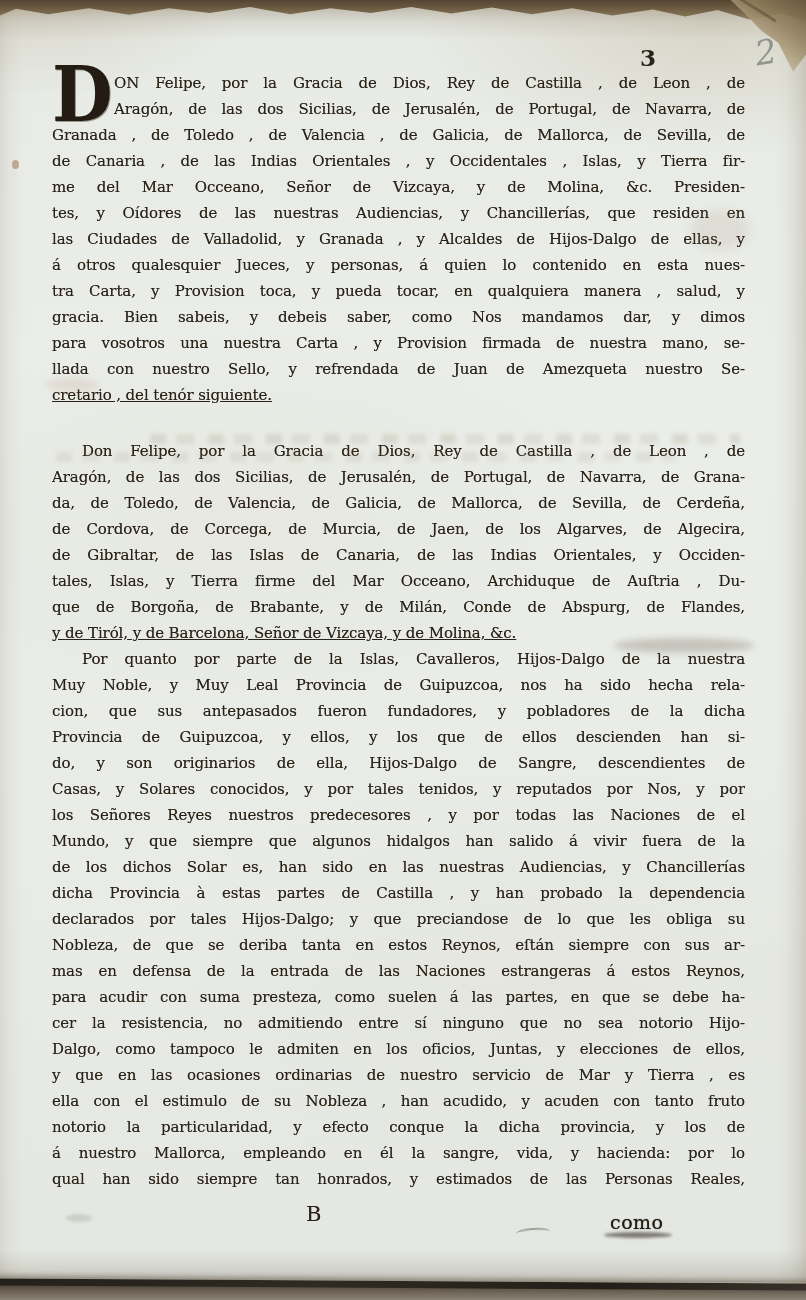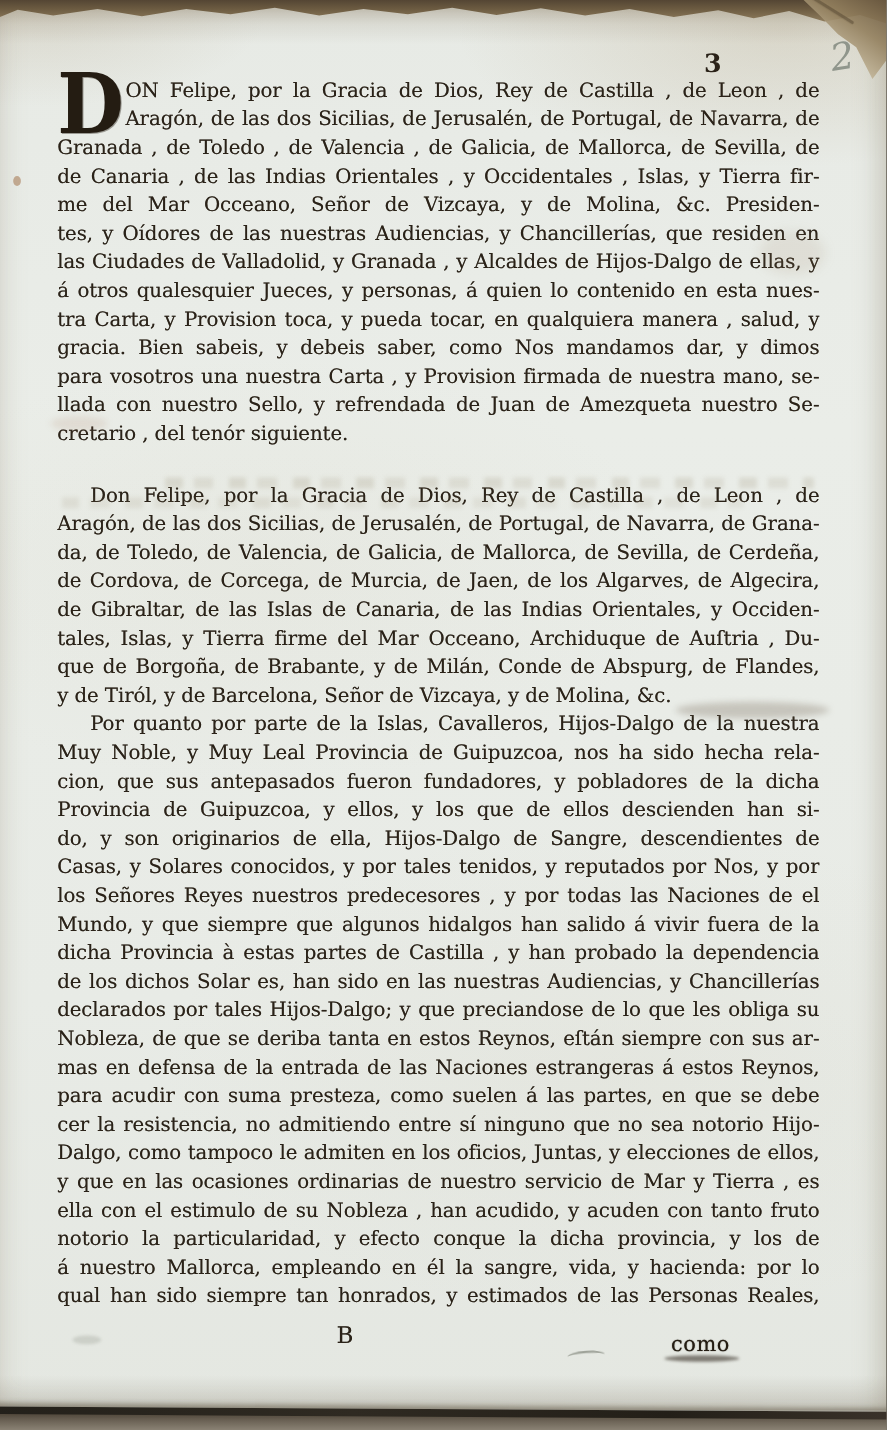--- a/index.html
+++ b/index.html
@@ -39,26 +39,26 @@
     background:linear-gradient(90deg,#23201a,#2f2a22 40%,#231f18 75%,#3a322a);
     transform:rotate(0.35deg);border-radius:4px;box-shadow:0 -3px 5px rgba(90,80,62,.5);}
   .bottom-grad{position:absolute;left:0;top:1250px;width:806px;height:32px;
     background:linear-gradient(180deg,transparent,rgba(110,98,78,.22));}
   
   .textblock{position:absolute;left:52px;top:70px;width:693px;color:#2a2218;}
   .paragraph{position:relative;margin:0;}
   .paragraph.has-dropcap{margin-bottom:30px;}
   .line{
     height:26px;line-height:26px;overflow:hidden;
-    font-size:18px;letter-spacing:-0.1px;
+    font-size:15px;letter-spacing:-0.1px;
     text-align:justify;text-align-last:justify;text-justify:inter-word;
     text-shadow:0 0 .6px rgba(42,34,24,.55);
     white-space:normal;
   }
-  .line.last{text-align-last:left;}
+  .line.last{text-align-last:left;text-decoration:underline;}
   .line.dc-indent{padding-left:62px;}
   .line.first-indent{text-indent:30px;}
   .dropcap{
     position:absolute;left:0;top:-4px;width:56px;
     font-size:76px;line-height:58px;font-weight:700;color:#241c12;
     text-shadow:1px 1px 0 rgba(36,28,18,.4);
     transform:scaleX(.92);transform-origin:left top;
   }
   
   .pagenum-print{position:absolute;left:640px;top:44px;font-size:23px;font-weight:700;color:#2a2218;}
@@ -130,22 +130,22 @@
       </div>
       <div class="paragraph">
         <div class="line first-indent">Por quanto por parte de la Islas, Cavalleros, Hijos-Dalgo de la nuestra</div>
         <div class="line">Muy Noble, y Muy Leal Provincia de Guipuzcoa, nos ha sido hecha rela-</div>
         <div class="line">cion, que sus antepasados fueron fundadores, y pobladores de la dicha</div>
         <div class="line">Provincia de Guipuzcoa, y ellos, y los que de ellos descienden han si-</div>
         <div class="line">do, y son originarios de ella, Hijos-Dalgo de Sangre, descendientes de</div>
         <div class="line">Casas, y Solares conocidos, y por tales tenidos, y reputados por Nos, y por</div>
         <div class="line">los Señores Reyes nuestros predecesores , y por todas las Naciones de el</div>
         <div class="line">Mundo, y que siempre que algunos hidalgos han salido á vivir fuera de la</div>
+        <div class="line">de los dichos Solar es, han sido en las nuestras Audiencias, y Chancillerías</div>
         <div class="line">dicha Provincia à estas partes de Castilla , y han probado la dependencia</div>
-        <div class="line">de los dichos Solar es, han sido en las nuestras Audiencias, y Chancillerías</div>
         <div class="line">declarados por tales Hijos-Dalgo; y que preciandose de lo que les obliga su</div>
         <div class="line">Nobleza, de que se deriba tanta en estos Reynos, eſtán siempre con sus ar-</div>
         <div class="line">mas en defensa de la entrada de las Naciones estrangeras á estos Reynos,</div>
         <div class="line">para acudir con suma presteza, como suelen á las partes, en que se debe ha-</div>
         <div class="line">cer la resistencia, no admitiendo entre sí ninguno que no sea notorio Hijo-</div>
         <div class="line">Dalgo, como tampoco le admiten en los oficios, Juntas, y elecciones de ellos,</div>
         <div class="line">y que en las ocasiones ordinarias de nuestro servicio de Mar y Tierra , es</div>
         <div class="line">ella con el estimulo de su Nobleza , han acudido, y acuden con tanto fruto</div>
         <div class="line">notorio la particularidad, y efecto conque la dicha provincia, y los de</div>
         <div class="line">á nuestro Mallorca, empleando en él la sangre, vida, y hacienda: por lo</div>

